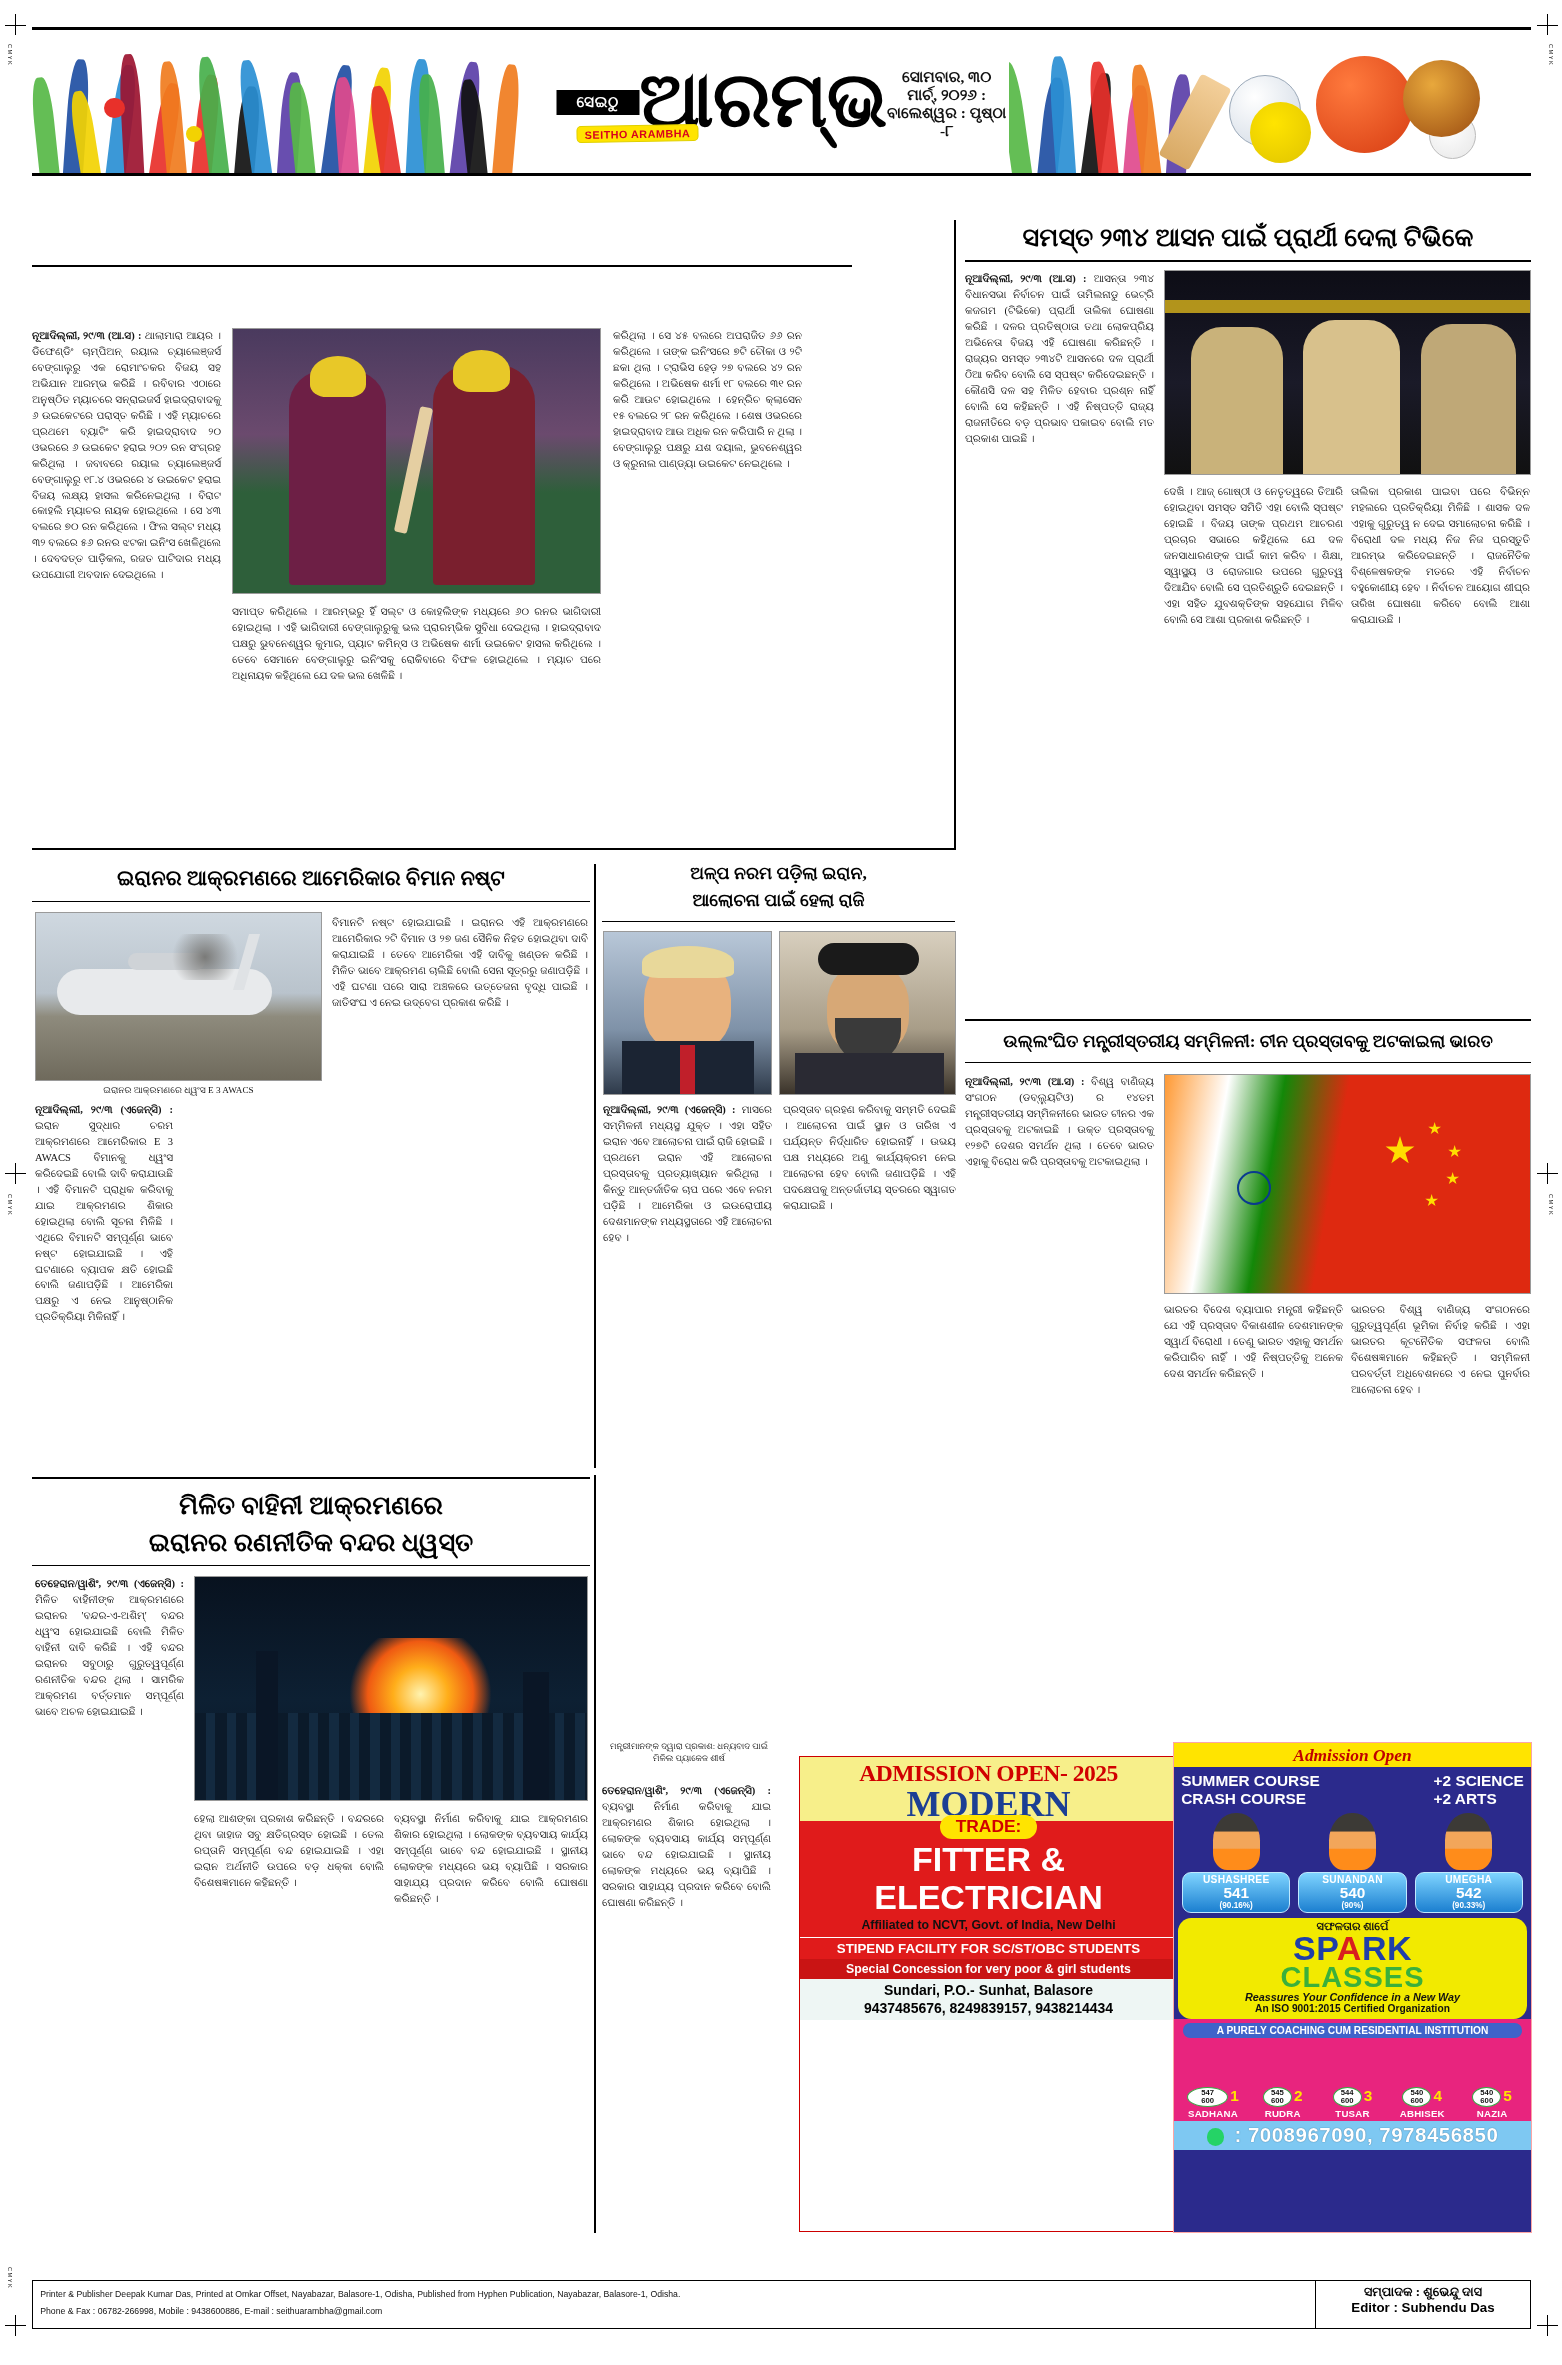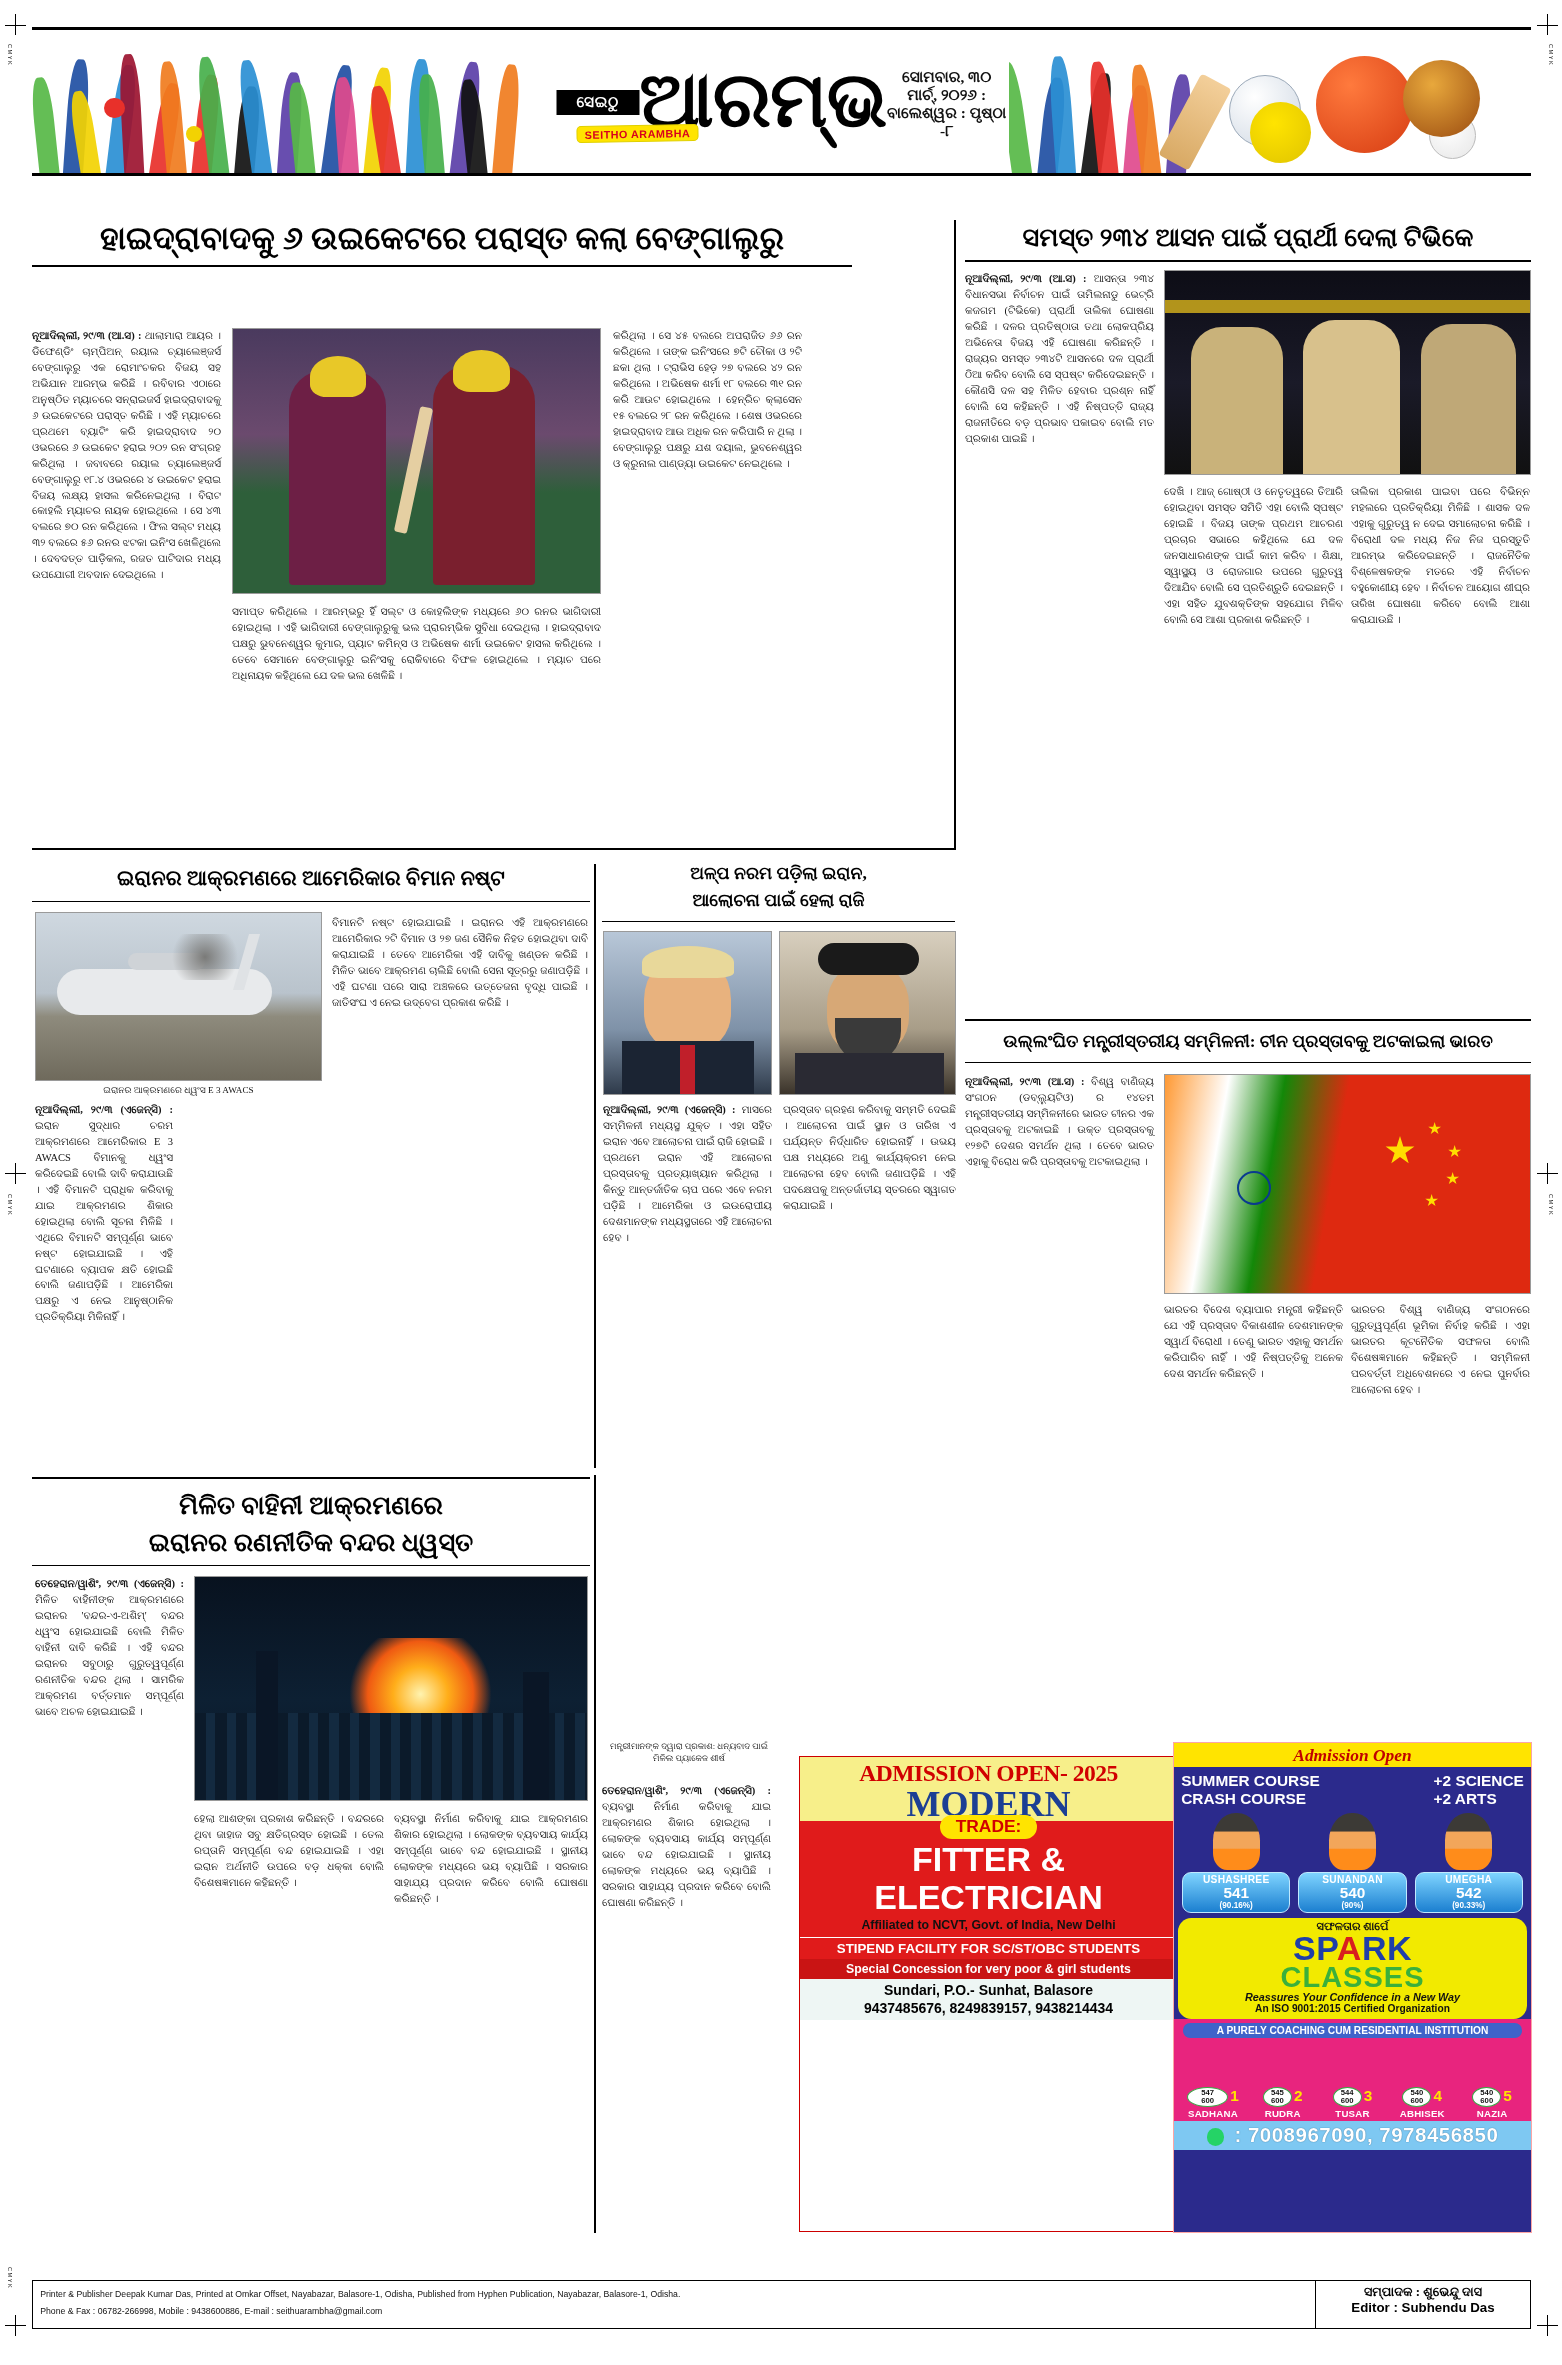--- a/index.html
+++ b/index.html
@@ -225,21 +225,20 @@
     </div>
 
     <div class="mast-center">
       <div class="mast-kicker">ସେଇଠୁ</div>
       <div class="mast-title">ଆରମ୍ଭ</div>
       <div class="mast-sub">SEITHO ARAMBHA</div>
       <div class="mast-dateline">ସୋମବାର, ୩୦ ମାର୍ଚ୍, ୨୦୨୬ : ବାଲେଶ୍ୱର : ପୃଷ୍ଠା -୮</div>
     </div>
   </div>
 
-  <div class="hl hl-xl" style="position:absolute;left:32px;top:221px;width:820px;">ହାଇଦ୍ରାବାଦକୁ ୬ ଉଇକେଟରେ ପରାସ୍ତ କଲା ବେଙ୍ଗାଲୁରୁ</div>
   <div class="rule hr-mid" style="position:absolute;left:32px;top:265px;width:820px;"></div>
 
   <div class="hl hl-lg" style="position:absolute;left:965px;top:224px;width:566px;">ସମସ୍ତ ୨୩୪ ଆସନ ପାଇଁ ପ୍ରାର୍ଥୀ ଦେଲା ଟିଭିକେ</div>
   <div class="rule hr-mid" style="position:absolute;left:965px;top:260px;width:566px;"></div>
 
   <div class="rule" style="position:absolute;left:954px;top:220px;width:1.5px;height:630px;"></div>
 
   <div class="photo" style="left:232px;top:328px;width:369px;height:266px;
               background:linear-gradient(180deg,#4a3a5e 0%,#6b4a6e 40%,#2e5f3a 62%,#2e5f3a 100%);">
     <div style="position:absolute;left:56px;top:41px;width:97px;height:215px;background:#6d1f45;border-radius:36px 36px 4.1px 4.1px;"></div>

